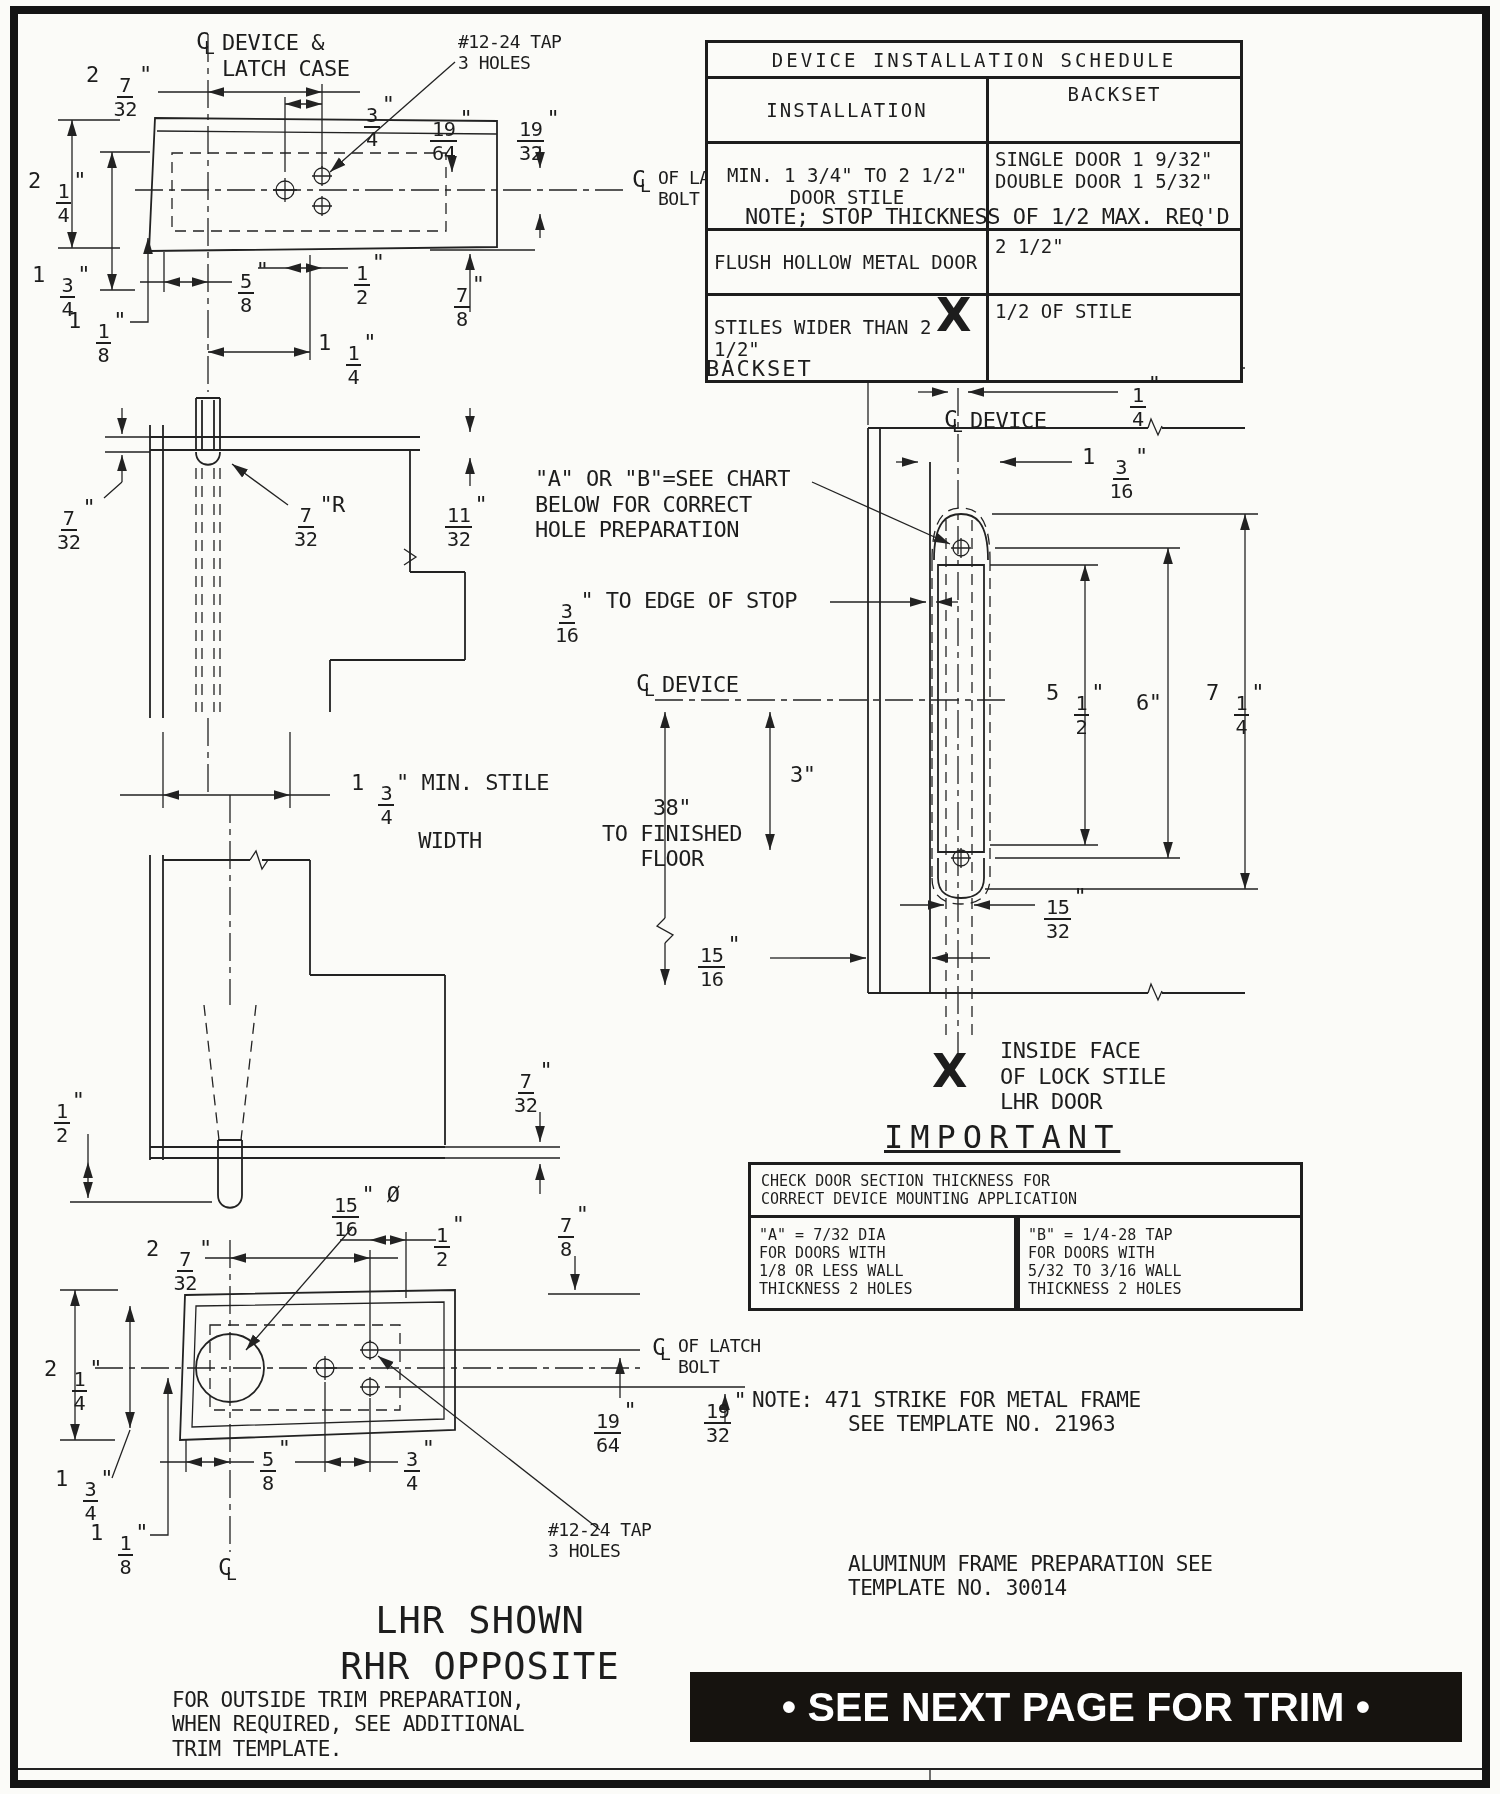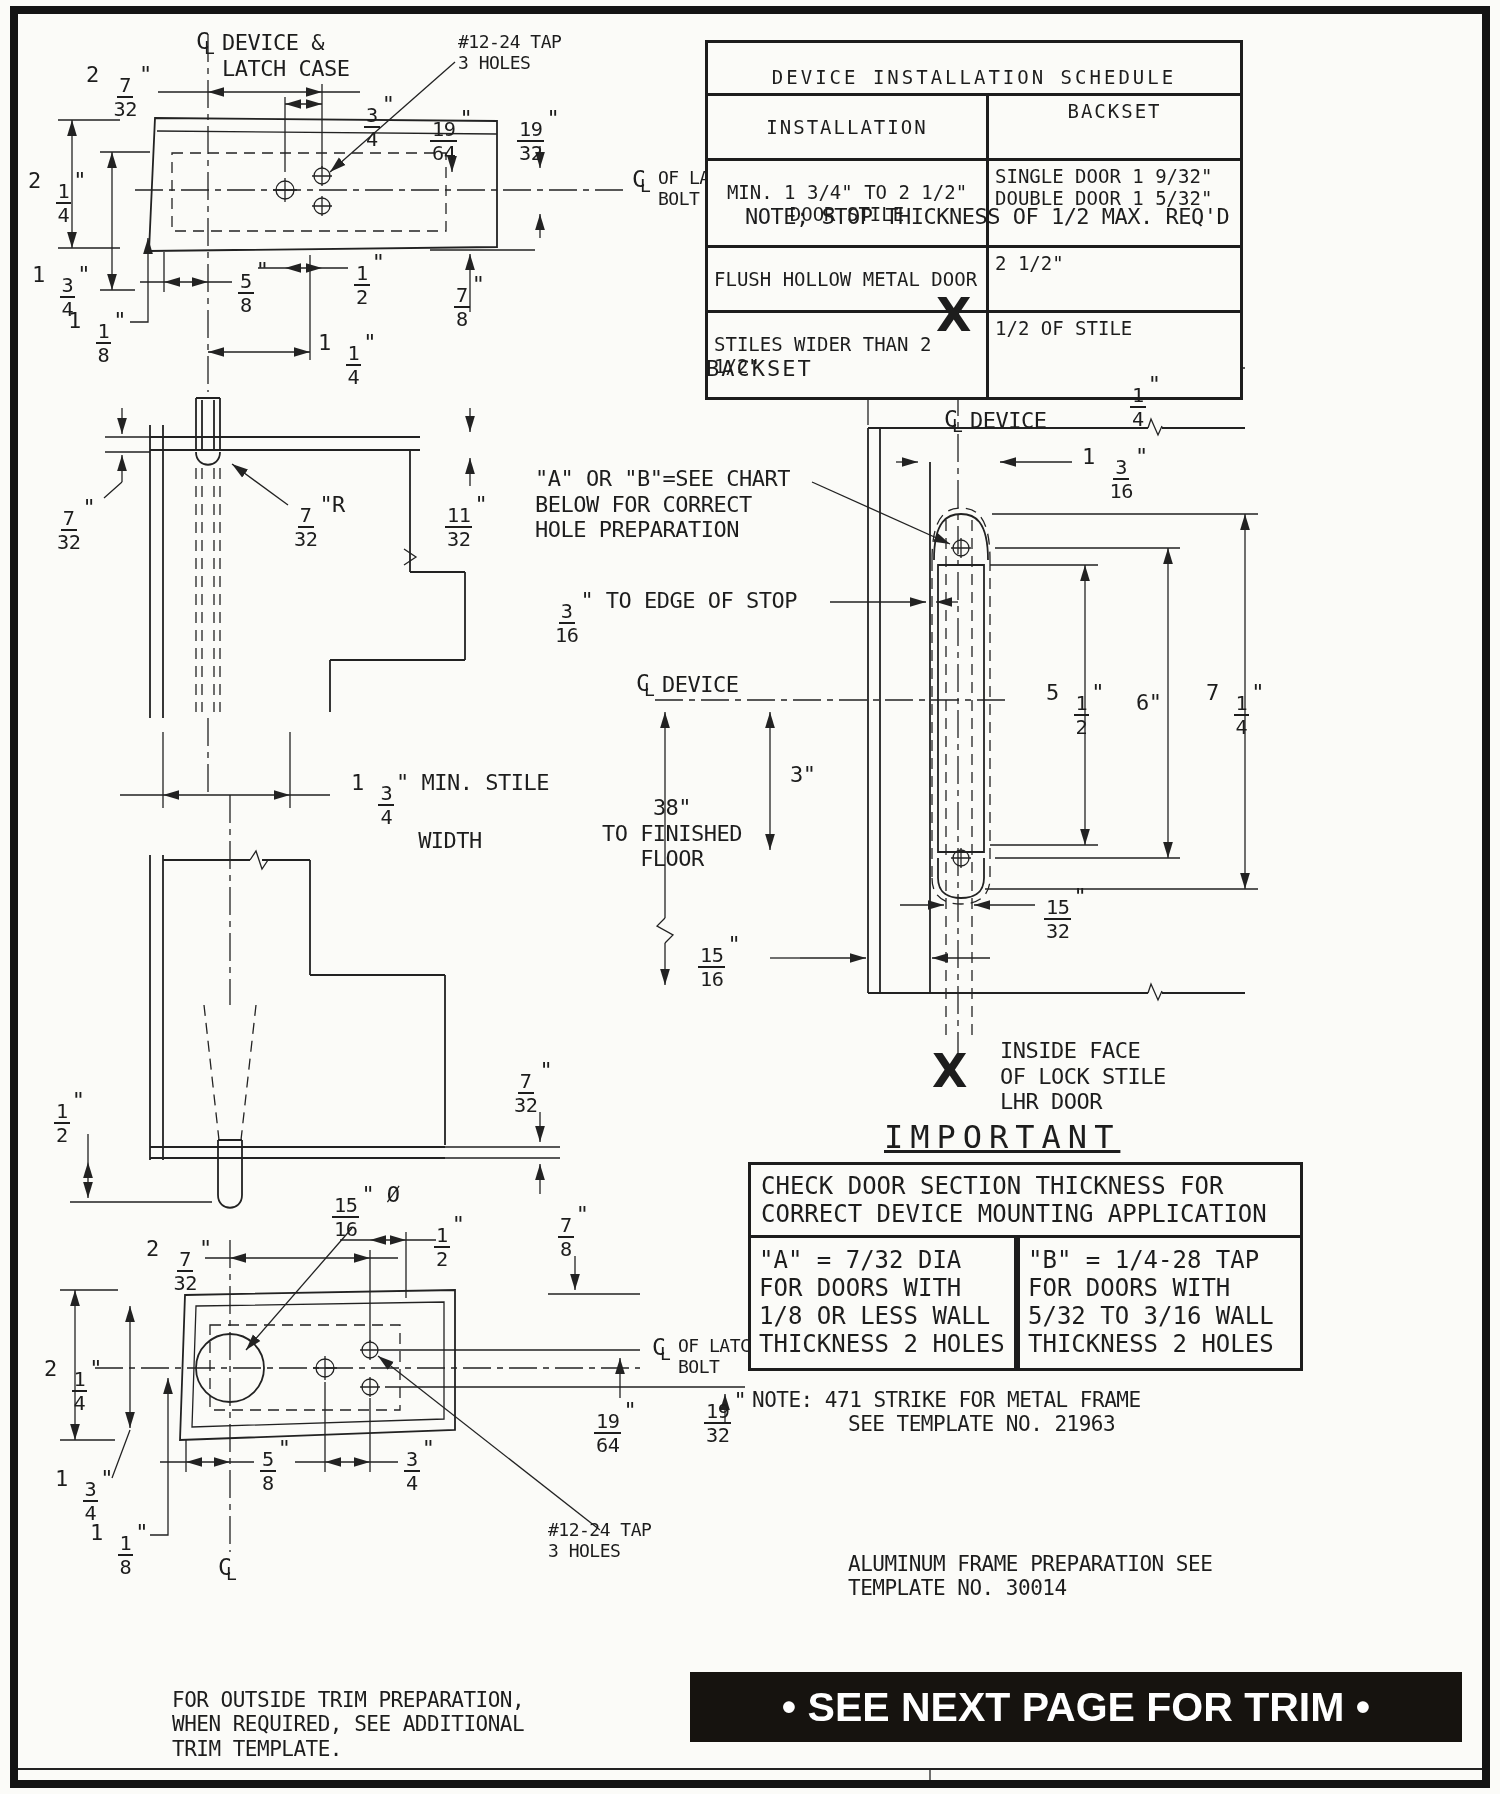--- a/index.html
+++ b/index.html
@@ -19,28 +19,28 @@
   .fr .d{padding-top:1px;}
   .xm{position:absolute;font-family:"DejaVu Sans",sans-serif;font-weight:bold;font-size:46px;line-height:1;}
   .cls{position:relative;display:inline-block;width:18px;height:30px;vertical-align:middle;}
   .cls .c{position:absolute;left:0;top:0;font-size:23px;line-height:1;}
   .cls .l{position:absolute;left:8px;top:9px;font-size:18px;line-height:1;}
   .clwrap{position:absolute;display:flex;gap:8px;align-items:flex-start;}
   .big{font-size:37px;line-height:1.25;letter-spacing:1px;}
   .hd-imp{position:absolute;font-size:32px;letter-spacing:7px;}
   
   .tbl{position:absolute;left:705px;top:40px;width:532px;border:3px solid #1d1d1d;font-size:19px;background:#fbfbf8;}
-  .tbl .tt{text-align:center;padding:23px 0 5px;border-bottom:3px solid #1d1d1d;letter-spacing:3px;}
+  .tbl .tt{text-align:center;padding:6px 0 5px;border-bottom:3px solid #1d1d1d;letter-spacing:3px;}
   .row{display:flex;border-bottom:3px solid #1d1d1d;}
   .row:last-child{border-bottom:none;}
   .c1{width:281px;border-right:3px solid #1d1d1d;padding:20px 6px;box-sizing:border-box;white-space:pre-line;}
   .c2{flex:1;padding:4px 6px;box-sizing:border-box;white-space:pre-line;}
   .chd{text-align:center;letter-spacing:2px;}
   
-  .ibox{position:absolute;left:748px;top:1162px;width:549px;border:3px solid #1d1d1d;font-size:24px;background:#fbfbf8;}
+  .ibox{position:absolute;left:748px;top:1162px;width:549px;border:3px solid #1d1d1d;font-size:15px;background:#fbfbf8;}
   .ibox .ih{padding:7px 10px;border-bottom:3px solid #1d1d1d;white-space:pre-line;}
   .ibox .cells{display:flex;}
   .ibox .ca{width:266px;border-right:3px solid #1d1d1d;box-shadow:3px 0 0 0 #fbfbf8 inset;padding:8px 8px 10px;white-space:pre-line;box-sizing:border-box;}
   .ibox .cb{flex:1;border-left:3px solid #1d1d1d;padding:8px 8px 10px;white-space:pre-line;box-sizing:border-box;}
   .banner{position:absolute;left:690px;top:1672px;width:772px;height:70px;background:#16130f;color:#fff;
           display:flex;align-items:center;justify-content:center;
           font-family:"Liberation Sans",sans-serif;font-weight:700;font-size:41px;letter-spacing:0px;white-space:nowrap;}
 </style>
 </head>
 <body>
@@ -267,20 +267,22 @@
   <div class="lb" style="left:55px;top:1466px;">1 <span class="fr"><span class="n">3</span><span class="d">4</span></span>"</div>
   <div class="lb" style="left:90px;top:1520px;">1 <span class="fr"><span class="n">1</span><span class="d">8</span></span>"</div>
   <div class="lb sm" style="left:548px;top:1520px;">#12-24 TAP
 3 HOLES</div>
   <div class="clwrap" style="left:218px;top:1556px;">
     <span class="cls">
         <span class="c">C</span>
         <span class="l">L</span>
       </span>
   </div>
+  <div class="lb big ctr" style="left:280px;top:1598px;width:400px;">LHR SHOWN
+RHR OPPOSITE</div>
   <div class="lb" style="left:172px;top:1688px;font-size:21px;">FOR OUTSIDE TRIM PREPARATION,
 WHEN REQUIRED, SEE ADDITIONAL
 TRIM TEMPLATE.</div>
 
   <div class="tbl">
     <div class="tt">DEVICE INSTALLATION SCHEDULE</div>
     <div class="row">
       <div class="c1 chd">INSTALLATION</div>
       <div class="c2 chd">BACKSET</div>
     </div>

